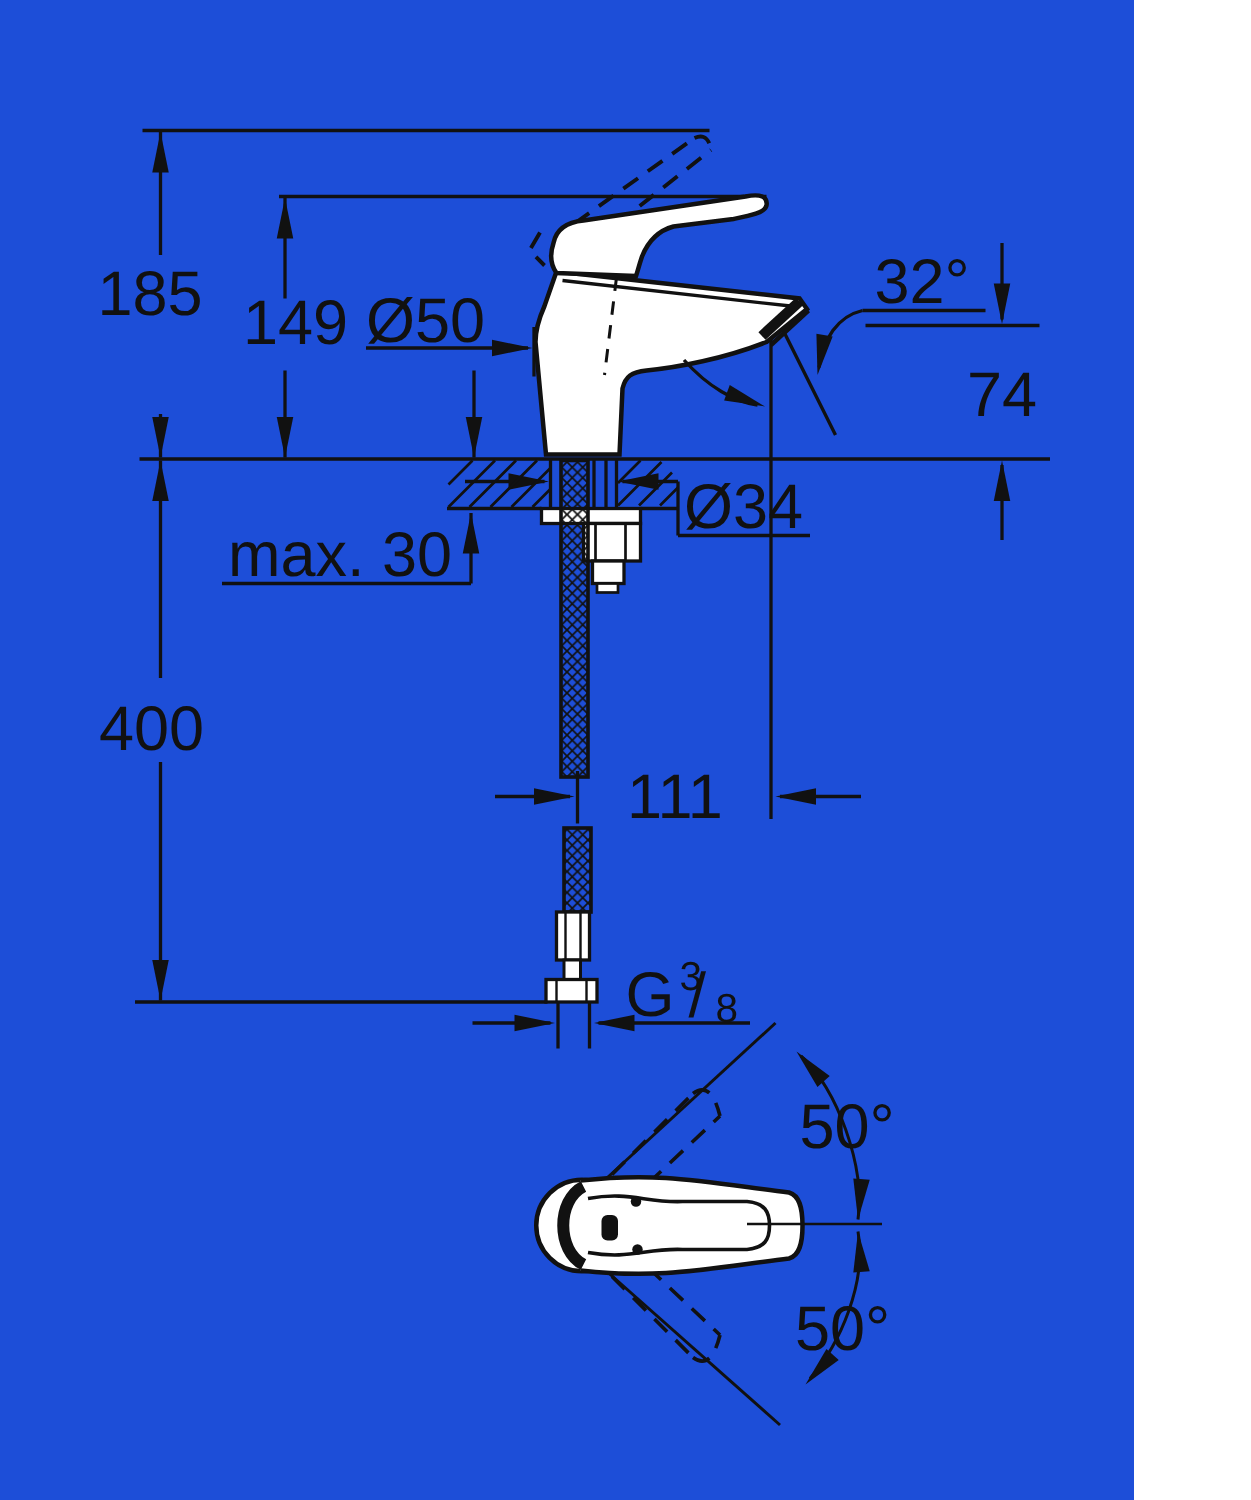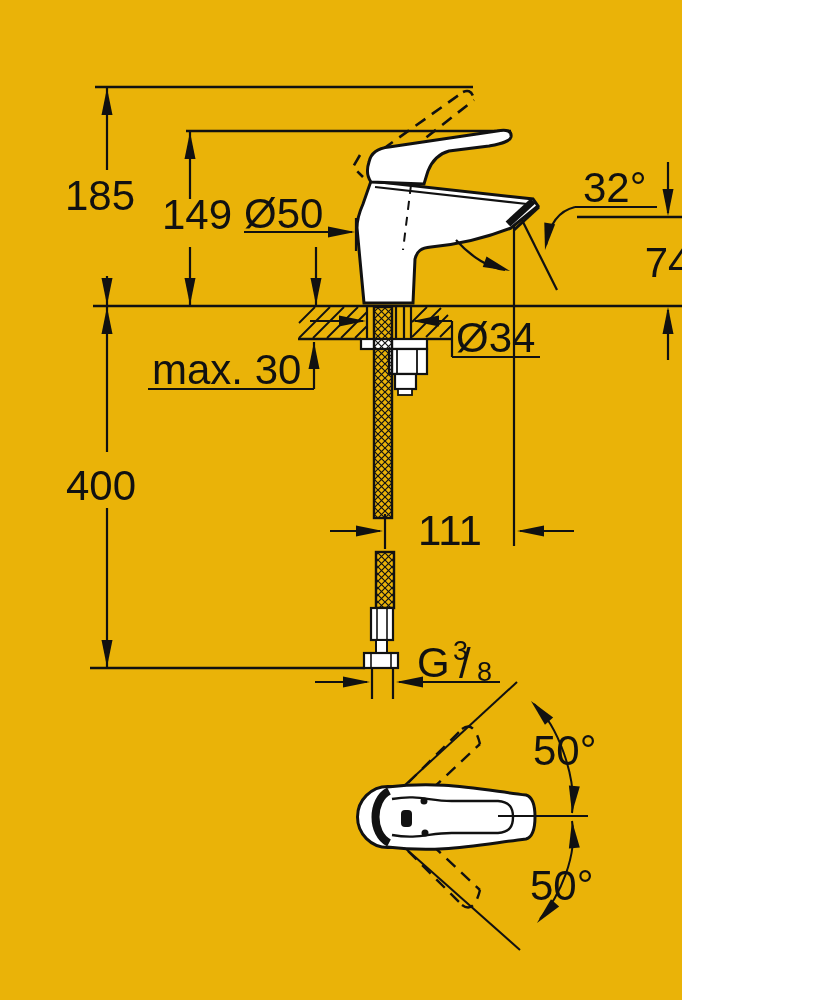--- a/index.html
+++ b/index.html
@@ -1,16 +1,16 @@
 <!DOCTYPE html>
 <html><head>
 <meta charset="utf-8">
 <style>
   html,body{margin:0;padding:0;background:#fff;}
-  .canvas{position:relative;width:682px;height:1000px;background:#eab308;overflow:hidden;}
+  .canvas{position:relative;width:756px;height:1000px;background:#1d4ed8;overflow:hidden;}
   svg{display:block;}
   text{font-family:"Liberation Sans","DejaVu Sans",sans-serif;fill:#111;}
   .dim-label{font-size:42px;}
   .dim-label-sm{font-size:27px;}
 </style>
 </head>
 <body>
 
 <div class="canvas">
 <svg width="834" height="1000" viewBox="0 0 834 1000">

